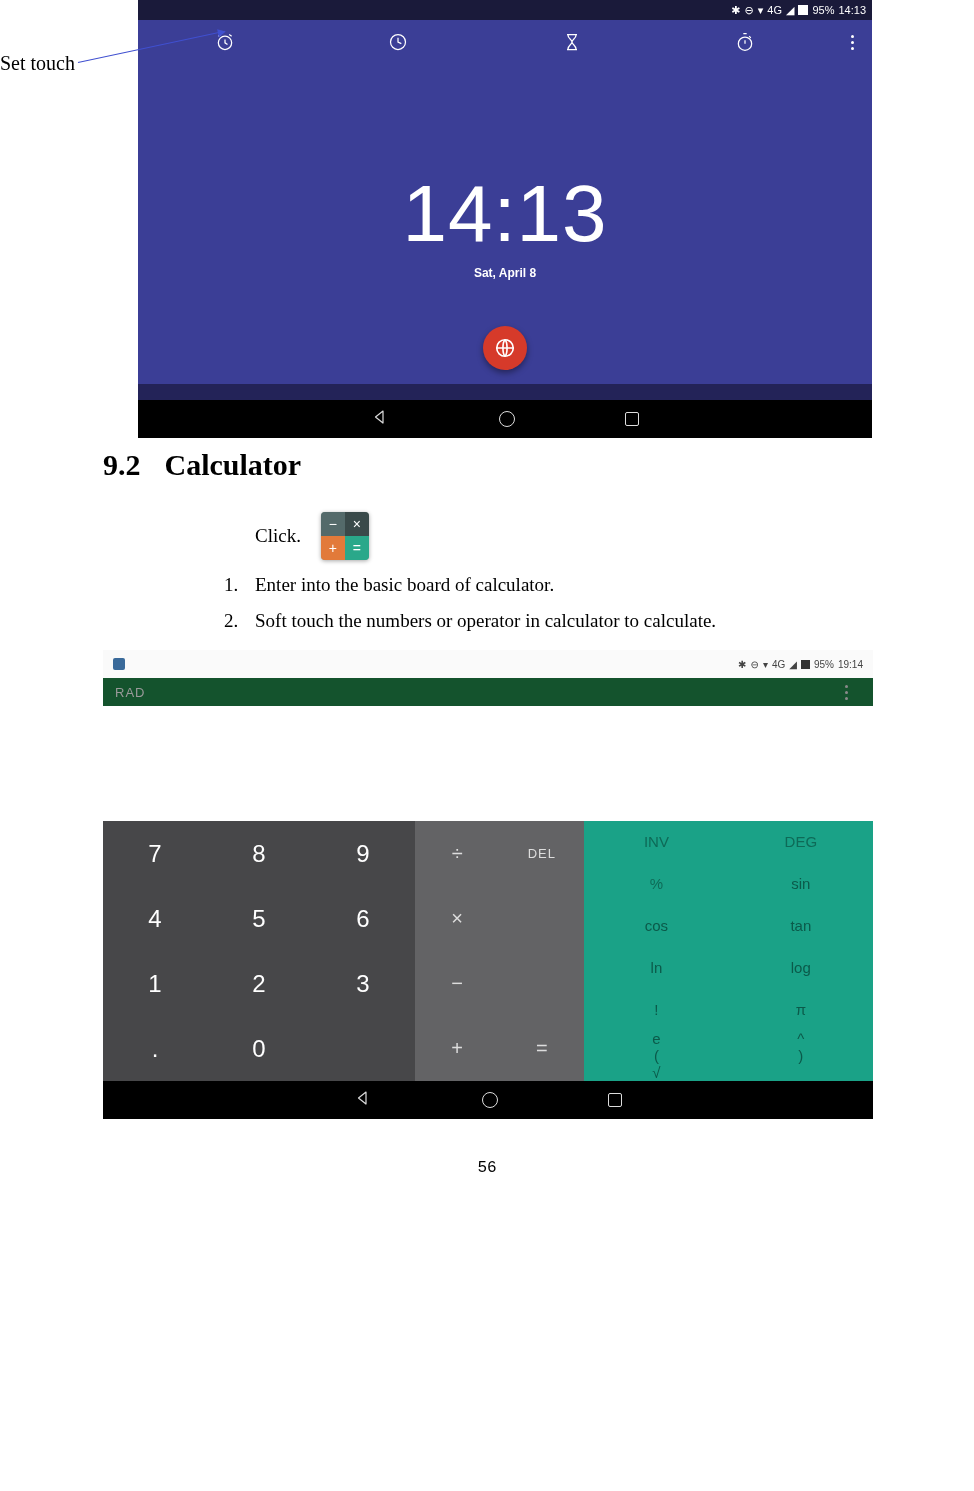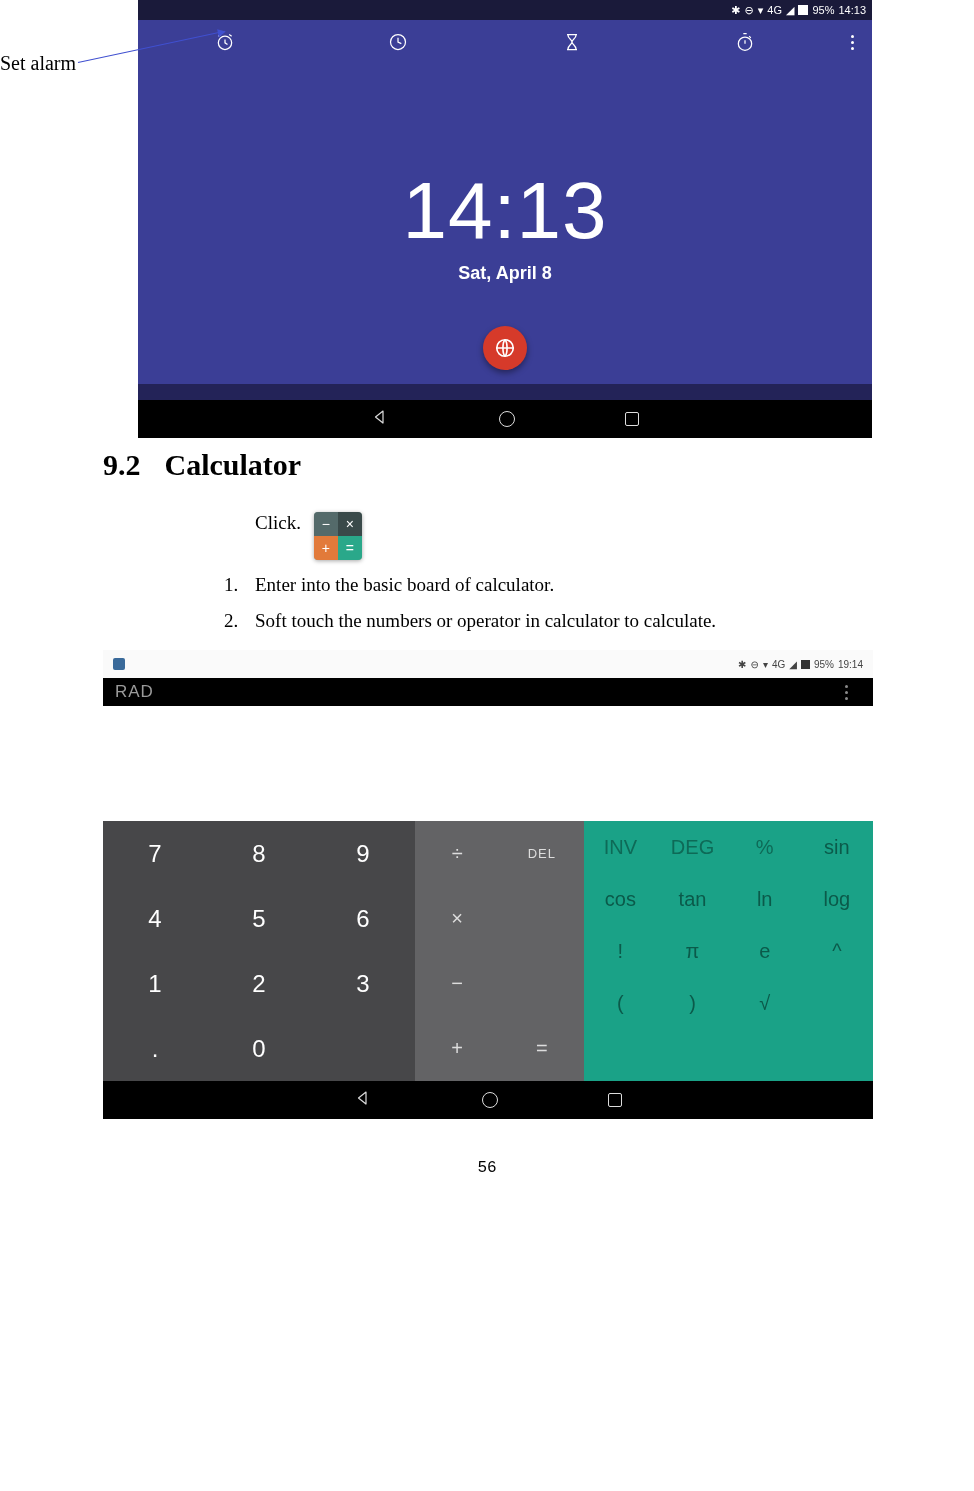--- a/index.html
+++ b/index.html
@@ -20,76 +20,76 @@
   .status-bar .sig, .status-bar .dnd { font-size: 11px; }
 
   .clock-topbar { background: #3b3e96; height: 44px; display: flex; justify-content: space-around; align-items: center; color: #e0e0ee; }
   .clock-topbar .tb-item { flex: 1; display: flex; justify-content: center; align-items: center; cursor: pointer; height: 100%; }
   .clock-topbar svg { width: 20px; height: 20px; fill: none; stroke: #fff; stroke-width: 1.5; }
   .menu-dots-v { display: flex; flex-direction: column; gap: 3px; align-items: center; justify-content: center; width: 30px; }
   .menu-dots-v span { width: 3px; height: 3px; background: #fff; border-radius: 50%; display: block; }
 
   .clock-body { background: #3b3e96; height: 320px; display: flex; flex-direction: column; justify-content: center; align-items: center; color: #fff; font-family: sans-serif; position: relative; }
   .clock-time { font-size: 80px; font-weight: 200; letter-spacing: 1px; }
-  .clock-date { font-size: 18px; font-weight: 600; margin-top: 6px; }
+  .clock-date { font-size: 12px; font-weight: 600; margin-top: 6px; }
   .fab { position: absolute; bottom: 14px; width: 44px; height: 44px; background: #d63a2a; border-radius: 50%; box-shadow: 0 3px 6px rgba(0,0,0,0.4); display: flex; align-items: center; justify-content: center; }
   .fab svg { width: 22px; height: 22px; stroke: #fff; fill: none; stroke-width: 1.8; }
   .clock-bottom-band { background: #232358; height: 16px; }
 
   .navbar { background: #000; height: 38px; display: flex; justify-content: center; align-items: center; gap: 110px; }
   .navbar svg, .navbar .nav-sq { stroke: #fff; fill: none; }
   .navbar .tri-wrap svg { width: 18px; height: 18px; }
   .nav-circ { width: 16px; height: 16px; border: 1.8px solid #ddd; border-radius: 50%; }
   .nav-sq { width: 14px; height: 14px; border: 1.8px solid #ddd; border-radius: 2px; }
 
   .caption { font-family: "Times New Roman", serif; font-weight: bold; font-size: 18px; text-align: center; margin-top: 16px; margin-bottom: 30px; }
 
   .section-head { font-family: "Times New Roman", serif; font-weight: bold; font-size: 30px; margin: 10px 0 30px 0; }
   .section-head .num { margin-right: 24px; }
 
   ol.steps { margin-left: 140px; font-family: "Times New Roman", serif; font-size: 19px; list-style-position: outside; }
   ol.steps li { margin-bottom: 14px; padding-left: 12px; }
-  ol.steps li:first-child { display: flex; align-items: flex-start; gap: 13px; }
+  ol.steps li:first-child { display: flex; align-items: center; gap: 20px; }
   .calc-icon { width: 48px; height: 48px; background: #8aa39a; display: inline-flex; flex-wrap: wrap; border-radius: 4px; overflow: hidden; box-shadow: 0 1px 4px rgba(0,0,0,0.35); }
   .calc-icon .q { width: 50%; height: 50%; display: flex; align-items: center; justify-content: center; font-family: sans-serif; font-size: 14px; color: #fff; }
   .calc-icon .q1 { background: #546a6a; }
   .calc-icon .q2 { background: #3a4a4a; }
   .calc-icon .q3 { background: #e27a3a; }
   .calc-icon .q4 { background: #2aa88a; }
 
   
   .screenshot2 { margin-top: 18px; width: 770px; font-family: sans-serif; }
   .calc-top { background: #fafafa; height: 28px; display: flex; align-items: center; padding: 0 10px; gap: 8px; color: #666; font-size: 11px; justify-content: space-between; }
   .calc-top .left { display: flex; align-items: center; gap: 8px; }
   .notif-ic { width: 12px; height: 12px; background: #3a6a9a; border-radius: 2px; display: inline-block; }
   .calc-top .right { display: flex; align-items: center; gap: 4px; color: #444; }
   .calc-top .right .bt { font-size: 10px; }
   .calc-top .right .batt { width: 9px; height: 9px; background: #333; display: inline-block; }
 
-  .calc-mode-row { background: #000000; height: 28px; display: flex; justify-content: space-between; align-items: center; padding: 0 12px; color: #9a9a9a; font-size: 17px; letter-spacing: 1px; }
+  .calc-mode-row { background: #14532d; height: 28px; display: flex; justify-content: space-between; align-items: center; padding: 0 12px; color: #9a9a9a; font-size: 13px; letter-spacing: 1px; }
   .menu-dots-v.grey span { background: #8a8a8a; }
   .calc-display { background: #fff; height: 115px; }
 
   .calc-keys { display: flex; height: 260px; }
   .numpad { background: #474749; flex: 0 0 40.5%; display: grid; grid-template-columns: repeat(3,1fr); grid-template-rows: repeat(4,1fr); color: #fff; font-size: 24px; font-weight: 300; }
   .numpad .k { display: flex; align-items: center; justify-content: center; cursor: pointer; }
   .ops { background: #636365; flex: 0 0 22%; display: grid; grid-template-columns: repeat(2,1fr); grid-template-rows: repeat(4,1fr); color: #ddd; font-size: 20px; }
   .ops .k { display: flex; align-items: center; justify-content: center; cursor: pointer; font-weight: 300; }
   .ops .del { font-size: 13px; letter-spacing: 1px; }
-  .sci { background: #1aa287; flex: 1; display: grid; grid-template-columns: repeat(4,1fr); grid-template-rows: repeat(5,1fr); color: #0b5a4a; font-size: 20px; }
+  .sci { background: #1aa287; flex: 1; display: grid; grid-template-columns: repeat(2,1fr); grid-template-rows: repeat(5,1fr); color: #0b5a4a; font-size: 15px; }
   .sci .k { display: flex; align-items: center; justify-content: center; cursor: pointer; }
   .sci .top { color: #0e6a57; }
 
   .page-num { text-align: center; font-family: Liberation Mono, monospace; font-size: 16px; margin-top: 40px; }
 </style>
 </head>
 <body>
 
 <div class="page">
-  <div class="annot">Set alarm</div>
+  <div class="annot">Set touch</div>
   <div class="annot-line"></div>
 
   <div class="screenshot1">
     <div class="status-bar">
       <span>✱</span>
       <span class="dnd">⊖</span>
       <span>▾</span>
       <span class="sig">4G</span>
       <span>◢</span>
       <span class="batt-box"></span>

